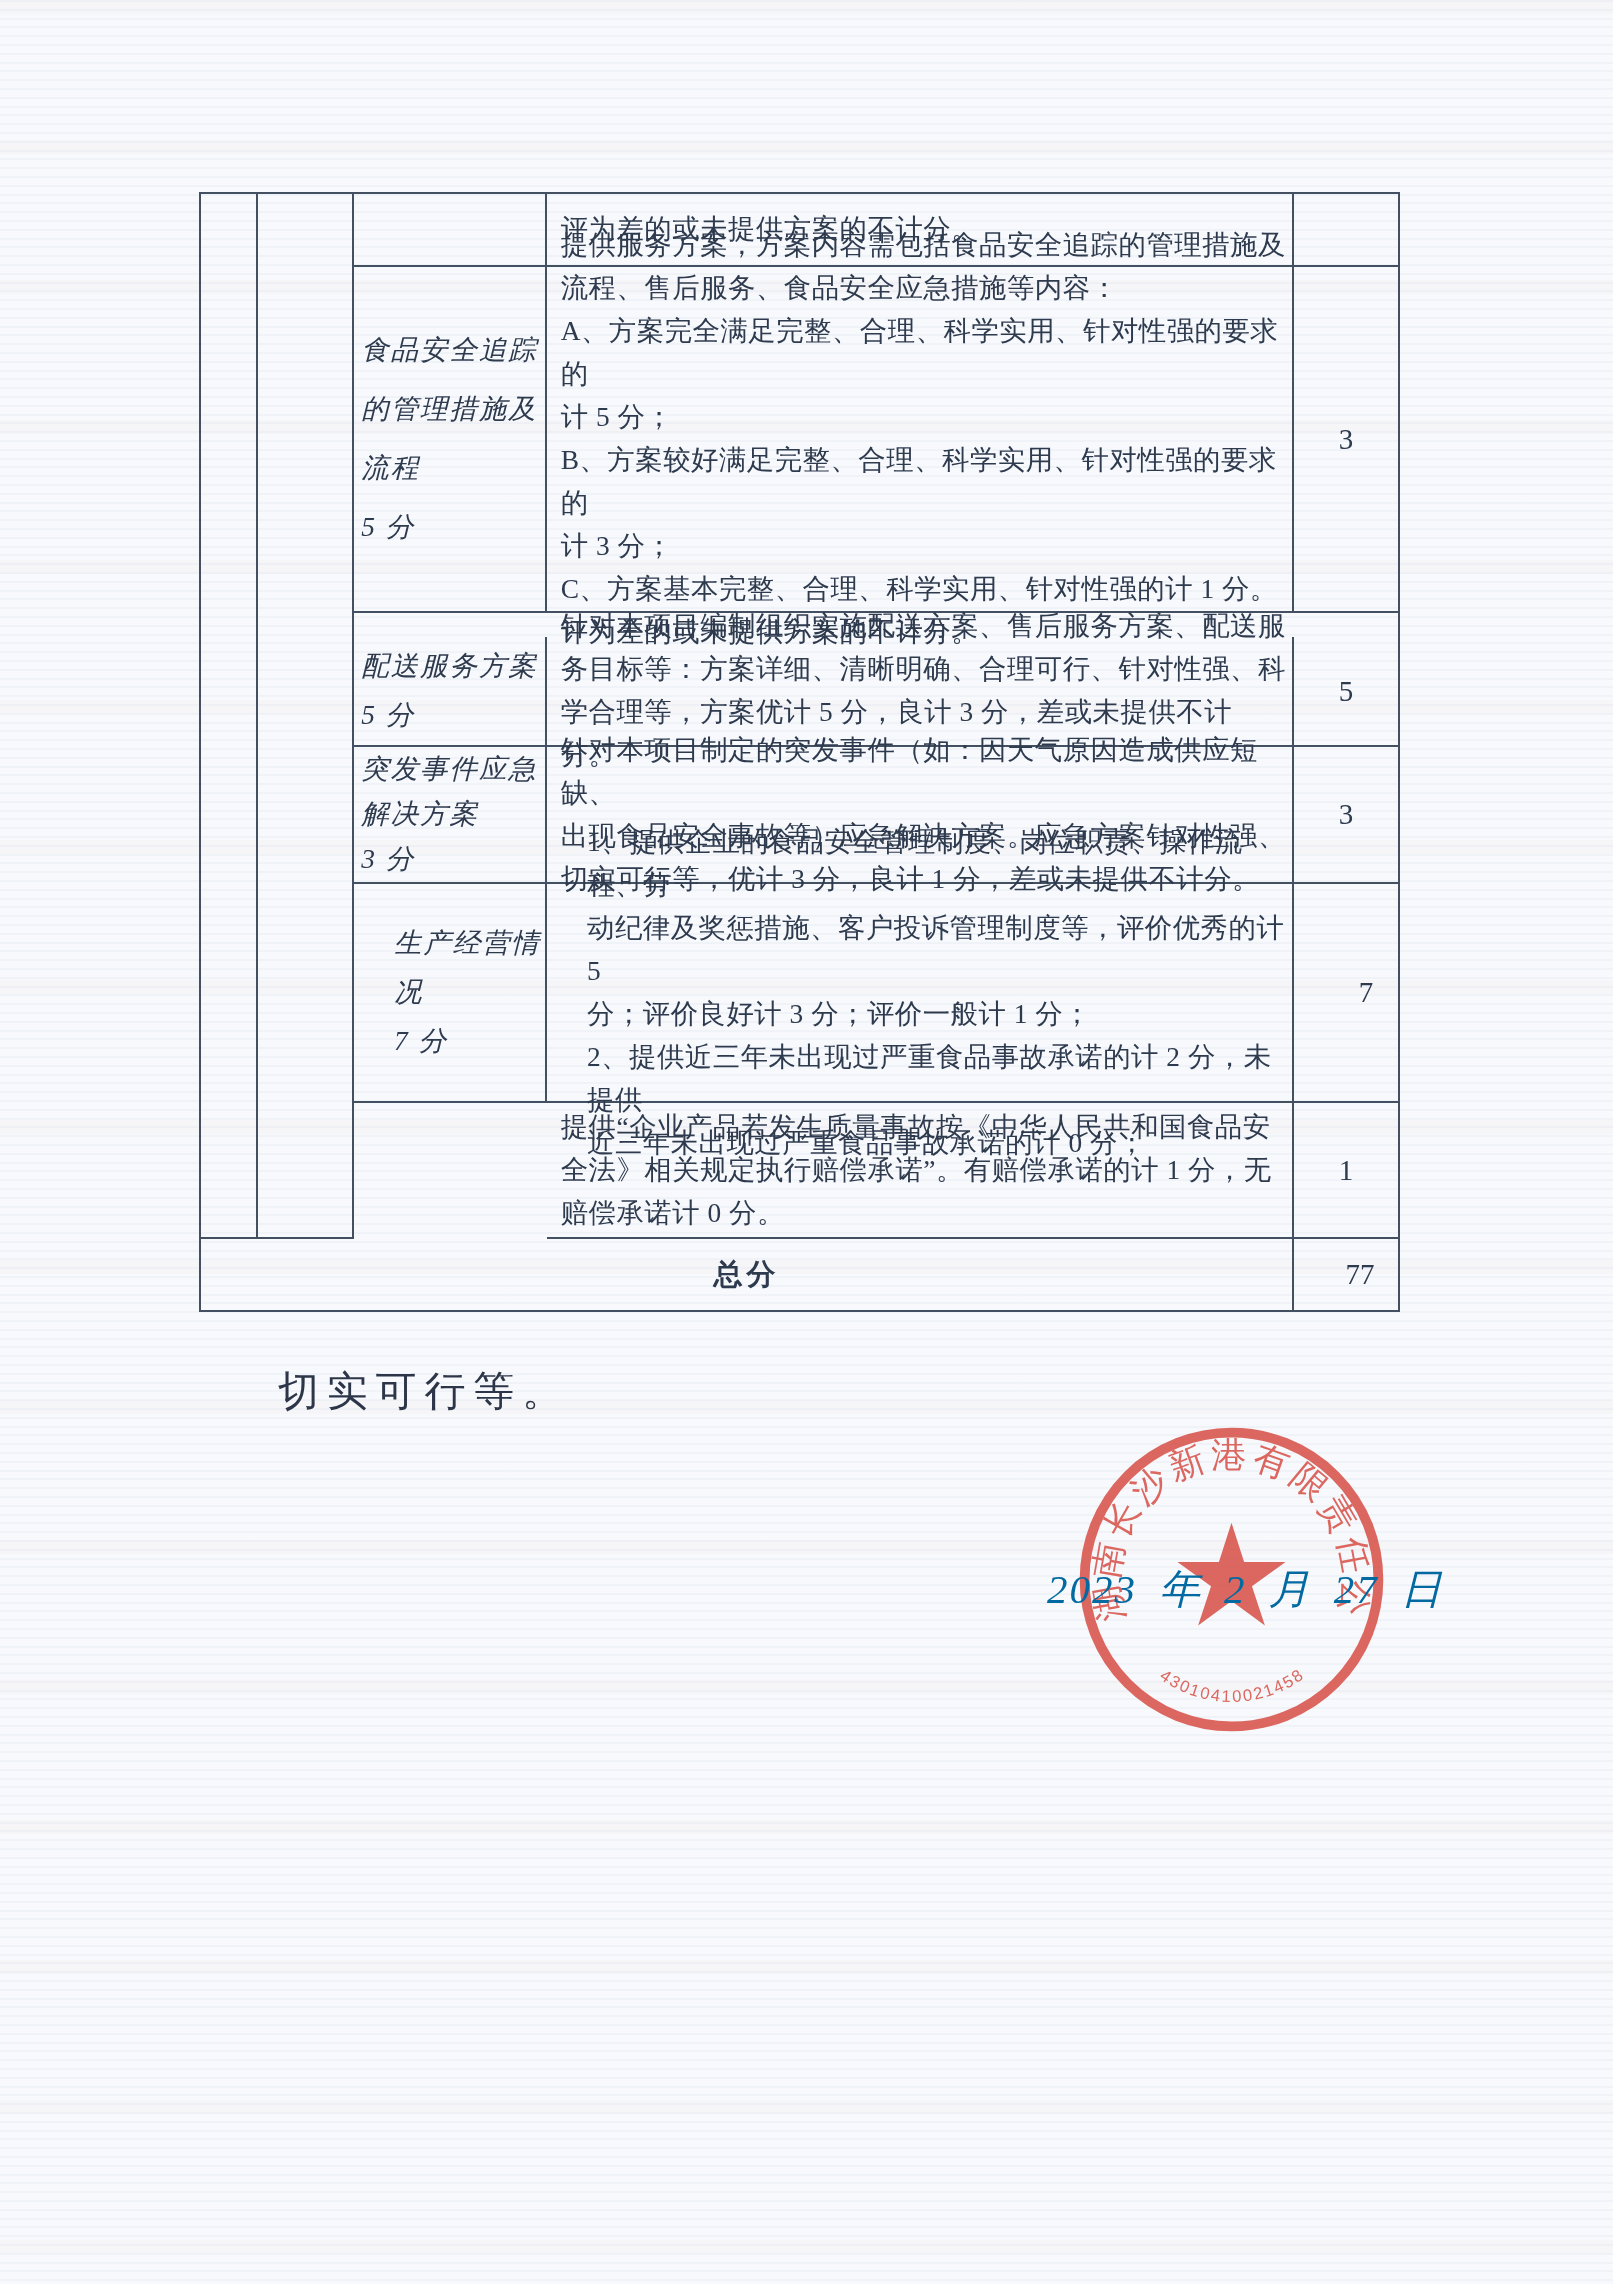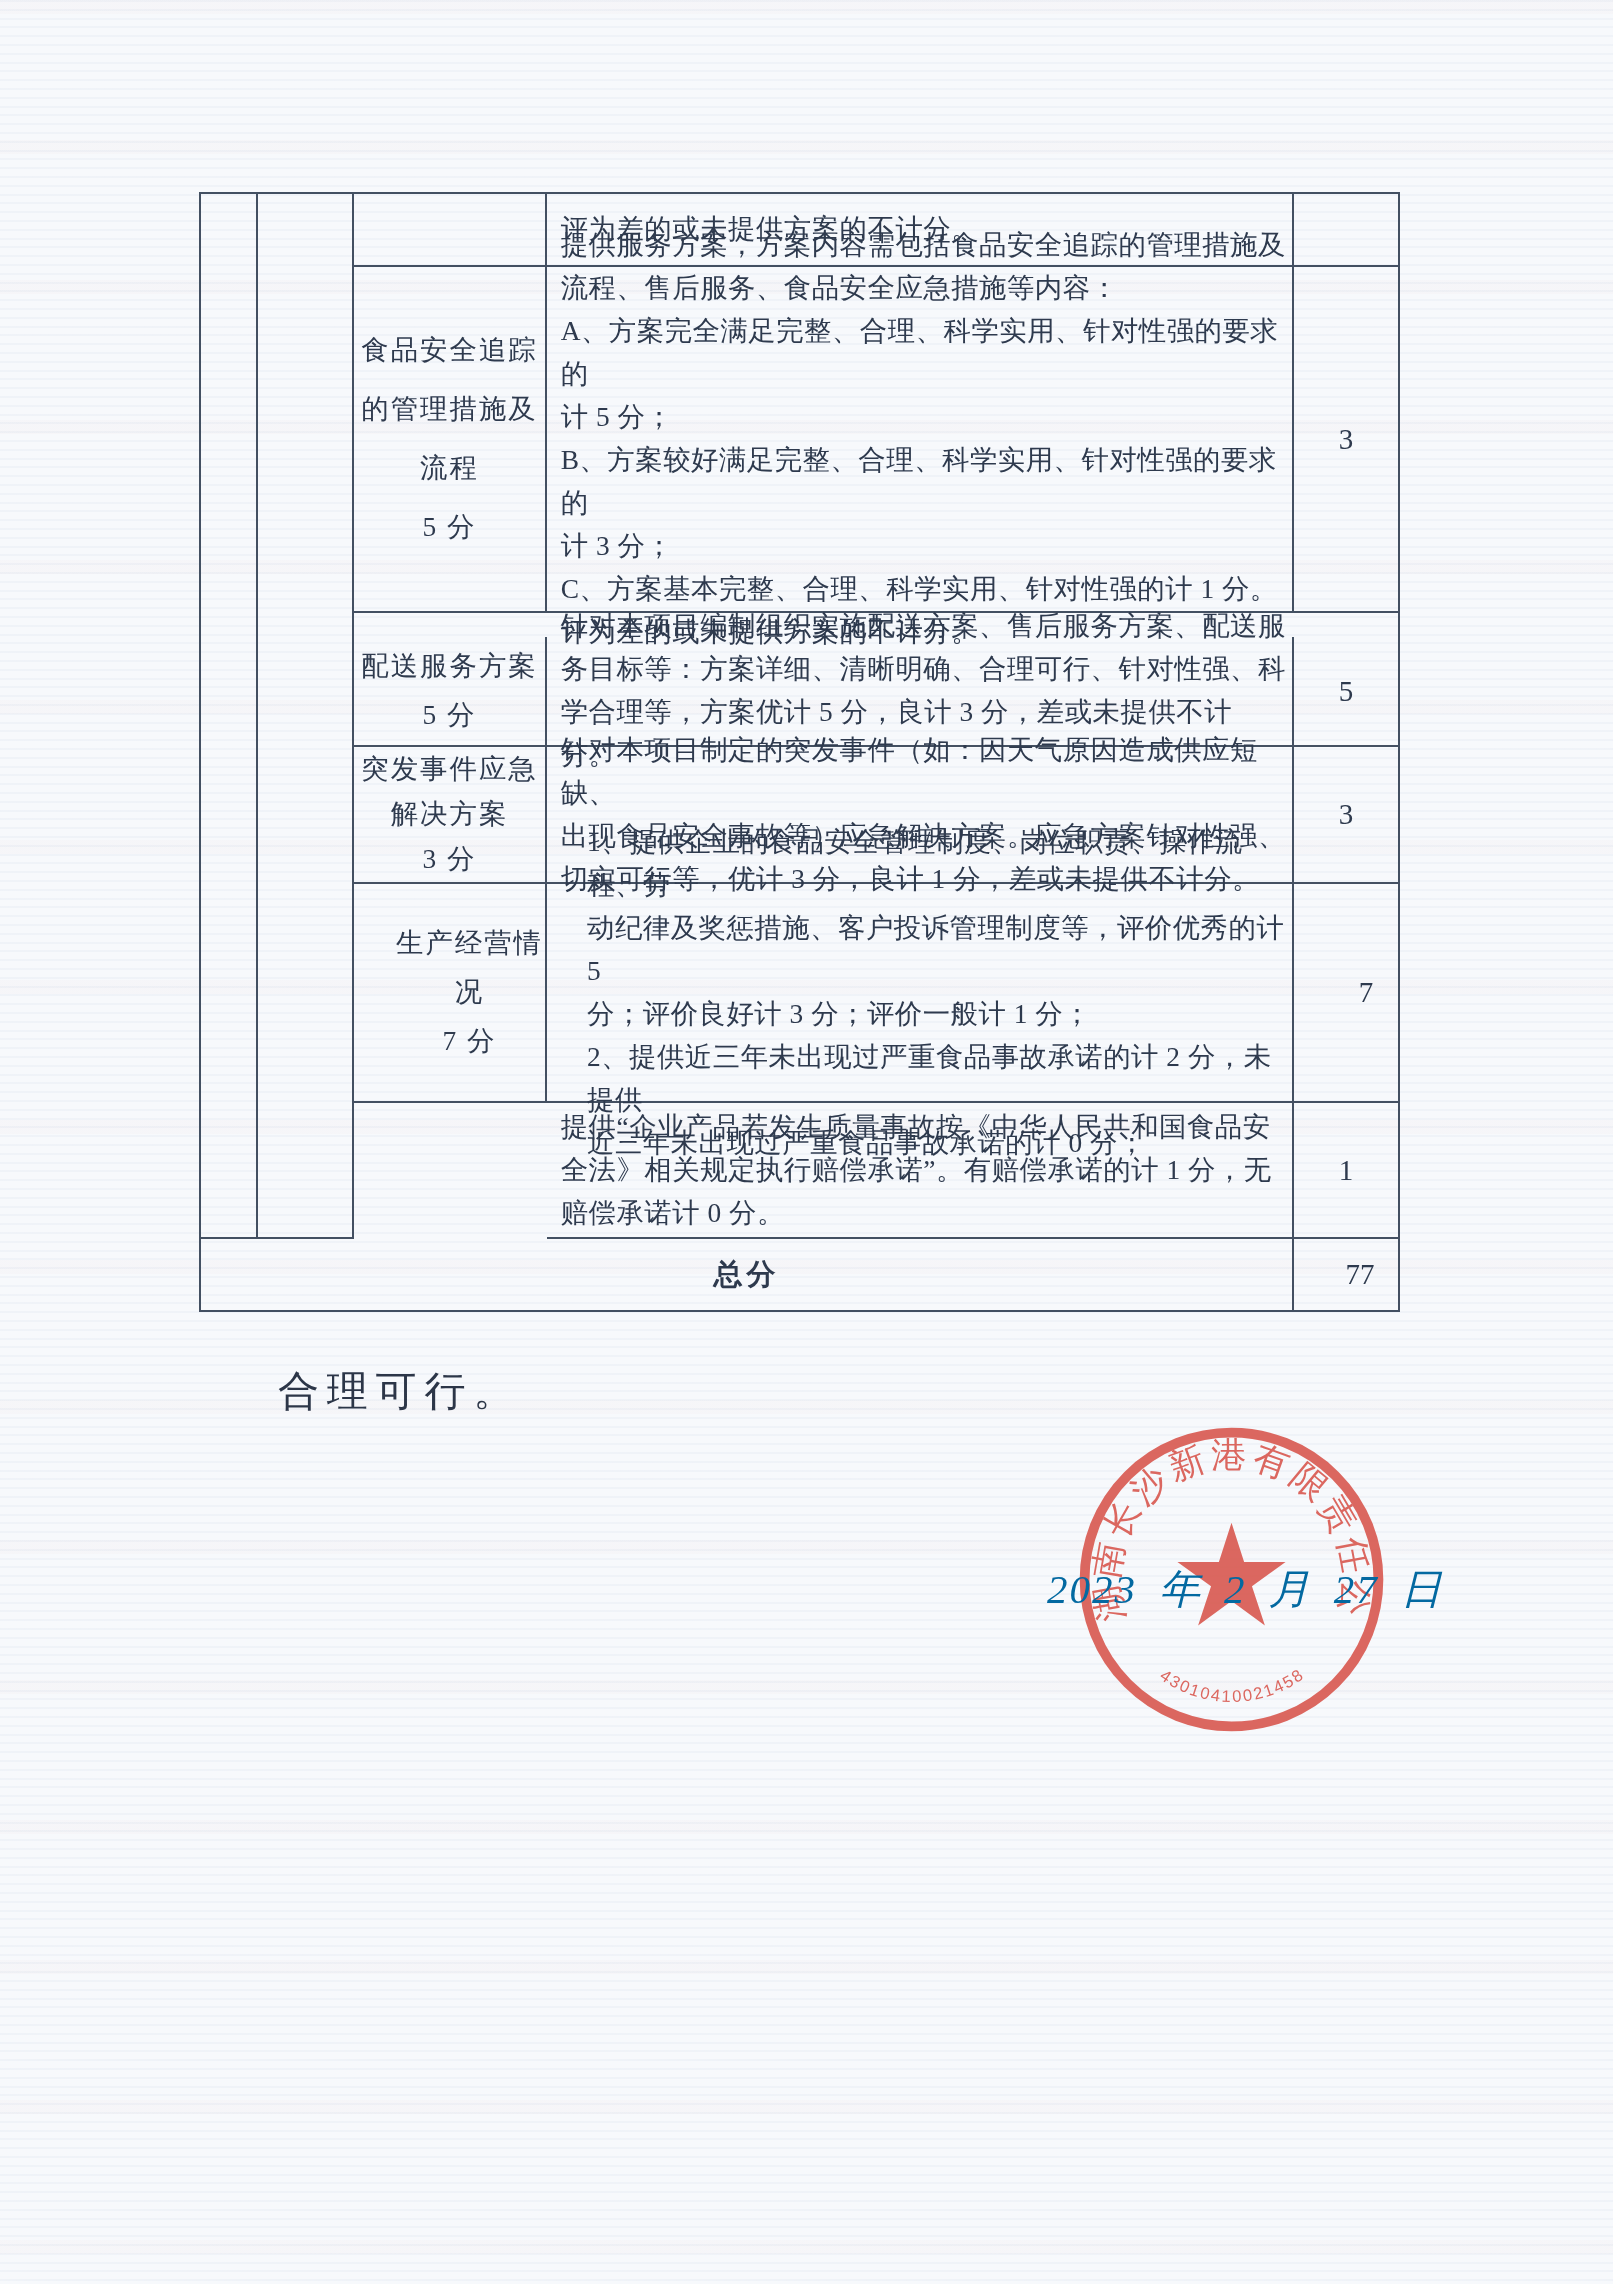--- a/index.html
+++ b/index.html
@@ -41,22 +41,22 @@
   }
   .cell{
     border-right:2px solid var(--line);
     border-bottom:2px solid var(--line);
     display:flex;align-items:center;
     font-size:27.4px;line-height:43px;color:var(--ink);
   }
   .col-a{grid-column:1/2;grid-row:1/7;}
   .col-b{grid-column:2/3;grid-row:1/7;}
   .cat{
-    grid-column:3/4;justify-content:center;text-align:center;
-    white-space:pre-line;letter-spacing:2px;line-height:49px;
+    grid-column:3/4;justify-content:center;
+    white-space:pre-line;letter-spacing:2px;line-height:49px;font-style:italic;
   }
   .cat.tall{line-height:59px;}
   .cat.tight{line-height:45px;}
   .desc{
     grid-column:4/5;
     white-space:pre-line;
     padding:3.9px 5.9px 3.9px 13.7px;
     letter-spacing:0.5px;
     align-items:center;
   }
@@ -145,21 +145,21 @@
 
   <div class="cell desc r6">提供“企业产品若发生质量事故按《中华人民共和国食品安
 全法》相关规定执行赔偿承诺”。有赔偿承诺的计 1 分，无
 赔偿承诺计 0 分。</div>
   <div class="cell score r6">1</div>
 
   <div class="cell total-label">总分</div>
   <div class="cell total-score">77</div>
 </div>
 
-<div class="notice">合理可行。</div>
+<div class="notice">切实可行等。</div>
 
 <svg class="stamp" viewBox="0 0 340 340">
   <g fill="none" stroke="#d8544b">
     <circle cx="170" cy="170" r="150" stroke-width="10"></circle>
   </g>
   <polygon points="170,112 182.9,152.2 225.2,152.1 190.9,176.8 204.1,216.9 170,192 135.9,216.9 149.1,176.8 114.8,152.1 157.1,152.2" fill="#d8544b"></polygon>
   <defs>
     <path id="seal-top-arc" d="M 61.9 209.3 A 115 115 0 1 1 278.1 209.3"></path>
     <path id="seal-bottom-arc" d="M 89.7 265.8 A 125 125 0 0 0 250.3 265.8"></path>
   </defs>

